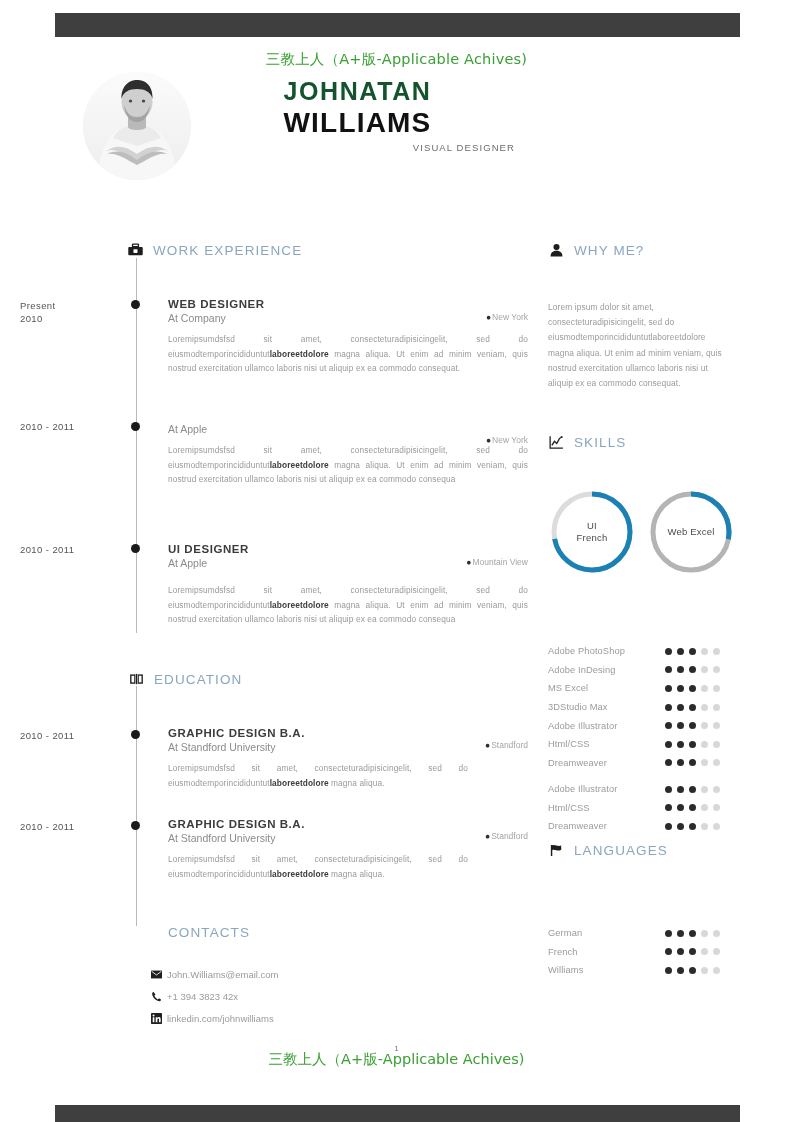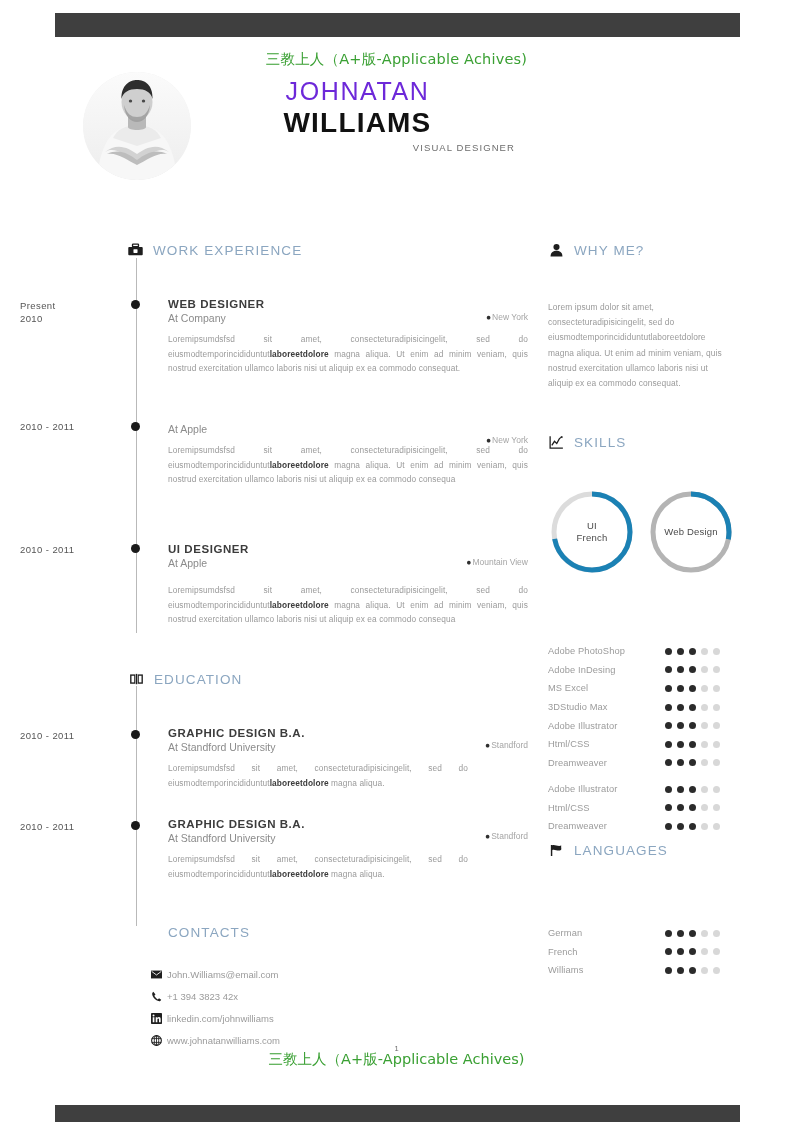--- a/index.html
+++ b/index.html
@@ -28,21 +28,21 @@
   }
   .avatar {
     position: absolute; left: 83px; top: 72px;
     width: 108px; height: 108px; border-radius: 50%;
     overflow: hidden; background: #f2f2f2;
   }
   .avatar svg { display: block; width: 108px; height: 108px; }
 
   .name-block { position: absolute; left: 200px; top: 76px; width: 315px; text-align: center; }
   .name-first {
-    font-size: 25px; letter-spacing: 1.6px; color: #6d28d9; font-weight: 400;
+    font-size: 25px; letter-spacing: 1.6px; color: #14532d; font-weight: 700;
     line-height: 30px;
   }
   .name-last {
     font-size: 28px; letter-spacing: 1.2px; color: #111; font-weight: 700;
     line-height: 33px;
   }
   .name-role {
     font-size: 9.5px; letter-spacing: 1.1px; color: #6d6d6d;
     text-align: right; padding-right: 0px; margin-top: 3px;
   }
@@ -277,30 +277,20 @@
         <svg width="11" height="11" viewBox="0 0 14 14">
             <rect width="14" height="14" rx="1" fill="#1f1f1f"></rect>
             <rect x="2.2" y="5.4" width="2.1" height="6.4" fill="#fff"></rect>
             <circle cx="3.25" cy="3.3" r="1.25" fill="#fff"></circle>
             <path d="M6 5.4 h2 v0.9 c0.5 -0.8 1.3 -1.1 2.2 -1.1 c1.5 0 2.1 0.9 2.1 2.6 v3.9 h-2.1 V8.3 c0 -0.9 -0.3 -1.3 -1 -1.3 c-0.7 0 -1.1 0.5 -1.1 1.4 v3.4 H6 Z" fill="#fff"></path>
           </svg>
       </span>
       <span>linkedin.com/johnwilliams</span>
     </div>
 
-    <div class="contact-row">
-      <span class="c-ico">
-        <svg width="11" height="11" viewBox="0 0 14 14">
-            <circle cx="7" cy="7" r="6.2" fill="none" stroke="#1f1f1f" stroke-width="1.4"></circle>
-            <ellipse cx="7" cy="7" rx="2.8" ry="6.2" fill="none" stroke="#1f1f1f" stroke-width="1.1"></ellipse>
-            <path d="M1 4.6 h12 M1 9.4 h12 M7 0.8 v12.4" stroke="#1f1f1f" stroke-width="1.1"></path>
-          </svg>
-      </span>
-      <span>www.johnatanwilliams.com</span>
-    </div>
   </div>
 
   <div class="sec-head" style="left:548px; top:242px;">
     <svg class="sec-icon" viewBox="0 0 20 20">
       <circle cx="10" cy="6" r="3.6" fill="#1e1e1e"></circle>
       <path d="M3 17 C3 12.4 6.2 10.4 10 10.4 C13.8 10.4 17 12.4 17 17 Z" fill="#1e1e1e"></path>
     </svg>
     <span class="sec-title">WHY ME?</span>
   </div>
   <div class="why-text">Lorem ipsum dolor sit amet, consecteturadipisicingelit, sed do eiusmodtemporincididuntutlaboreetdolore magna aliqua. Ut enim ad minim veniam, quis nostrud exercitation ullamco laboris nisi ut aliquip ex ea commodo consequat.</div>
@@ -323,21 +313,21 @@
       <div class="donut-label">
         <span><span>UI</span><br><span>French</span></span>
       </div>
     </div>
     <div class="donut" style="left:99px; top:0px;">
       <svg width="88" height="88" viewBox="0 0 88 88">
         <circle cx="44" cy="44" r="38" fill="none" stroke="#b4b4b4" stroke-width="5"></circle>
         <circle id="arc1" cx="44" cy="44" r="38" fill="none" stroke="#1b81b4" stroke-width="5" stroke-dasharray="66.85 171.91" transform="rotate(-90 44 44)" stroke-linecap="butt"></circle>
       </svg>
       <div class="donut-label">
-        <span>Web Design</span>
+        <span>Web Excel</span>
       </div>
     </div>
   </div>
 
   <div class="rate-list" style="top:613px;">
     <div class="rate-row">
         <span class="rate-label">Adobe PhotoShop</span>
         <span class="dots">
           <i class="dot on"></i>
           <i class="dot on"></i>

